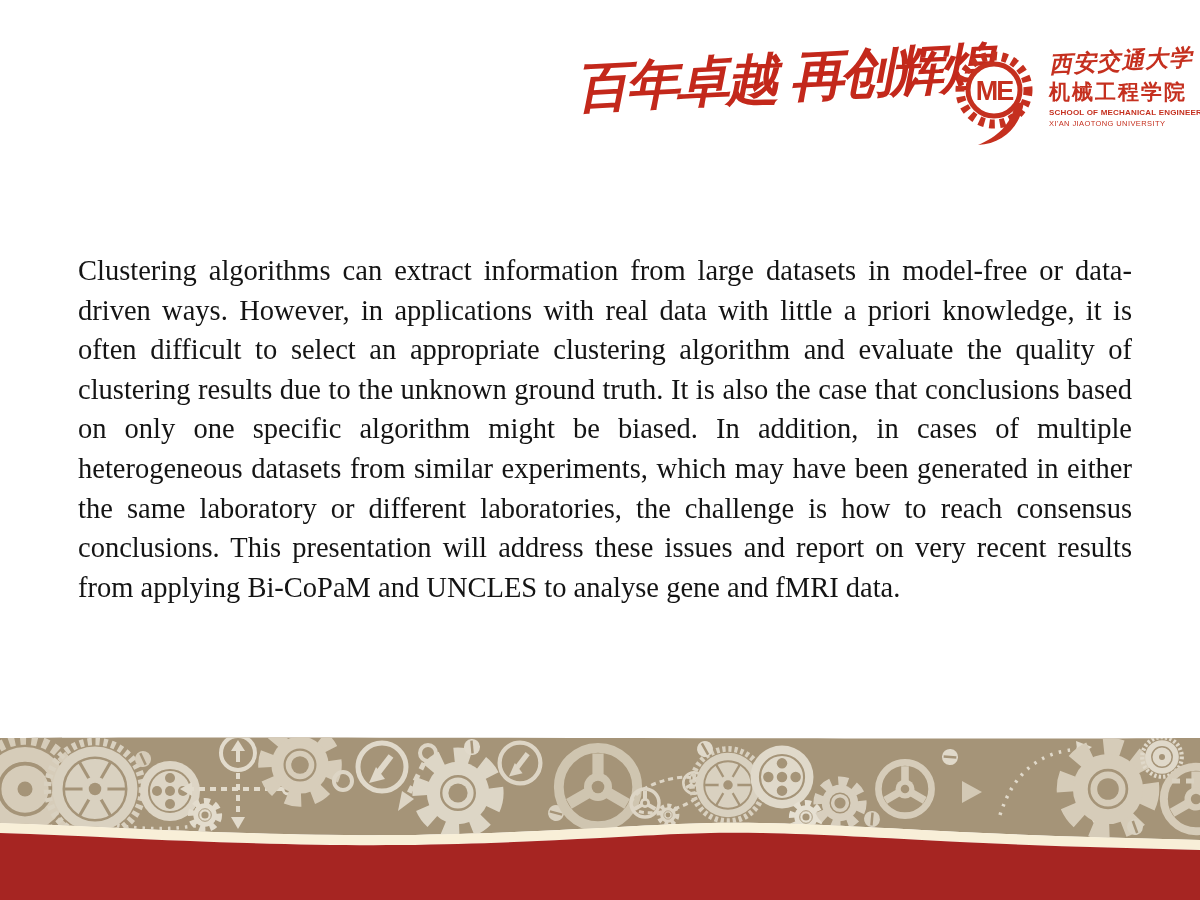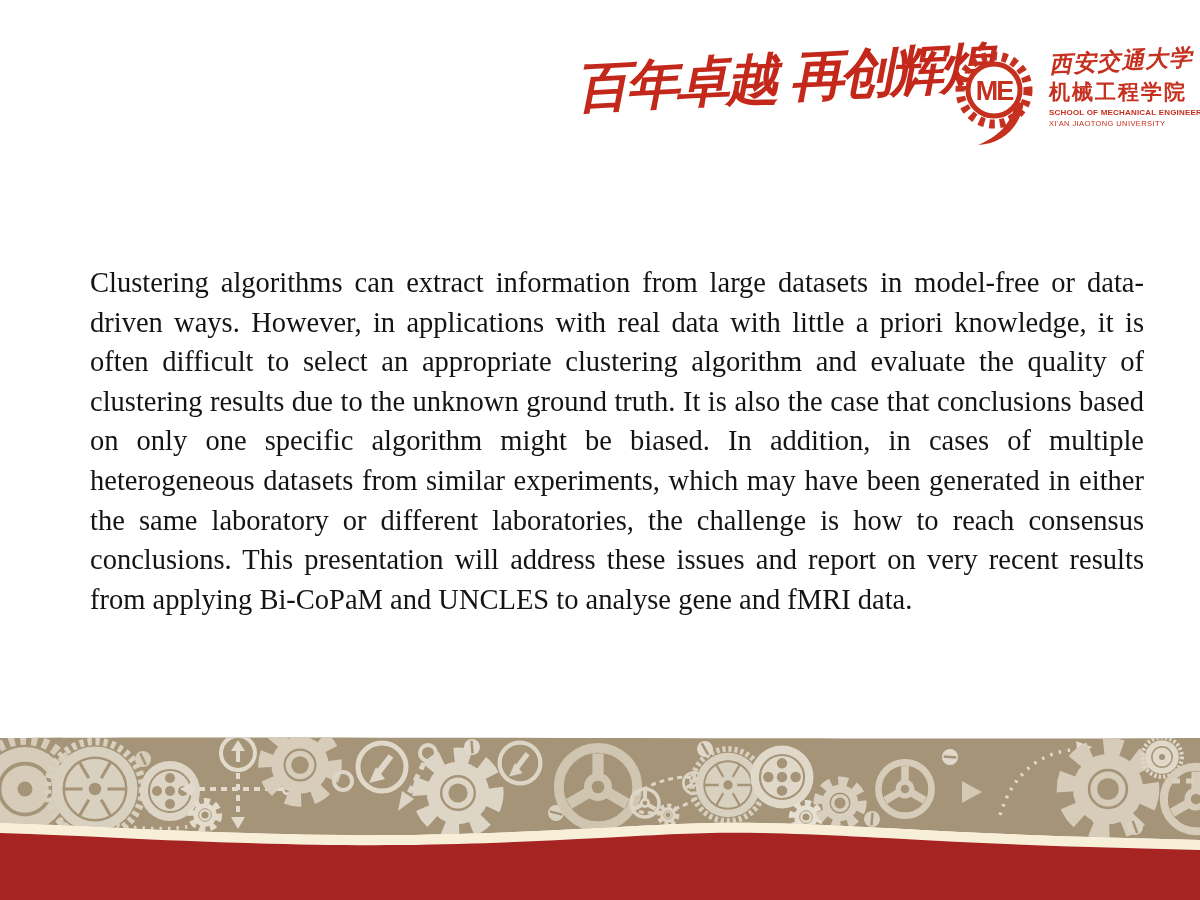--- a/index.html
+++ b/index.html
@@ -28,21 +28,21 @@
   
   .abstract-heading{
     position:absolute;left:74px;top:200px;
     font-size:35px;font-weight:bold;color:#0a0a0a;white-space:pre;
     font-family:"DejaVu Sans",sans-serif;letter-spacing:2px;
   }
   .abstract-body{
     position:absolute;left:74px;top:247px;width:1054px;
     font-family:"Liberation Serif","DejaVu Serif",serif;
     font-size:28.5px;line-height:39.6px;color:#141414;
-    text-align:justify;margin:16px;
+    text-align:justify;margin:4px;
   }
   
   .footer-band{position:absolute;left:0;top:737px;width:1200px;height:163px;display:block;}
 </style>
 </head>
 <body>
 
 <div class="slide">
 
   <div class="banner">百年卓越 再创辉煌</div>

